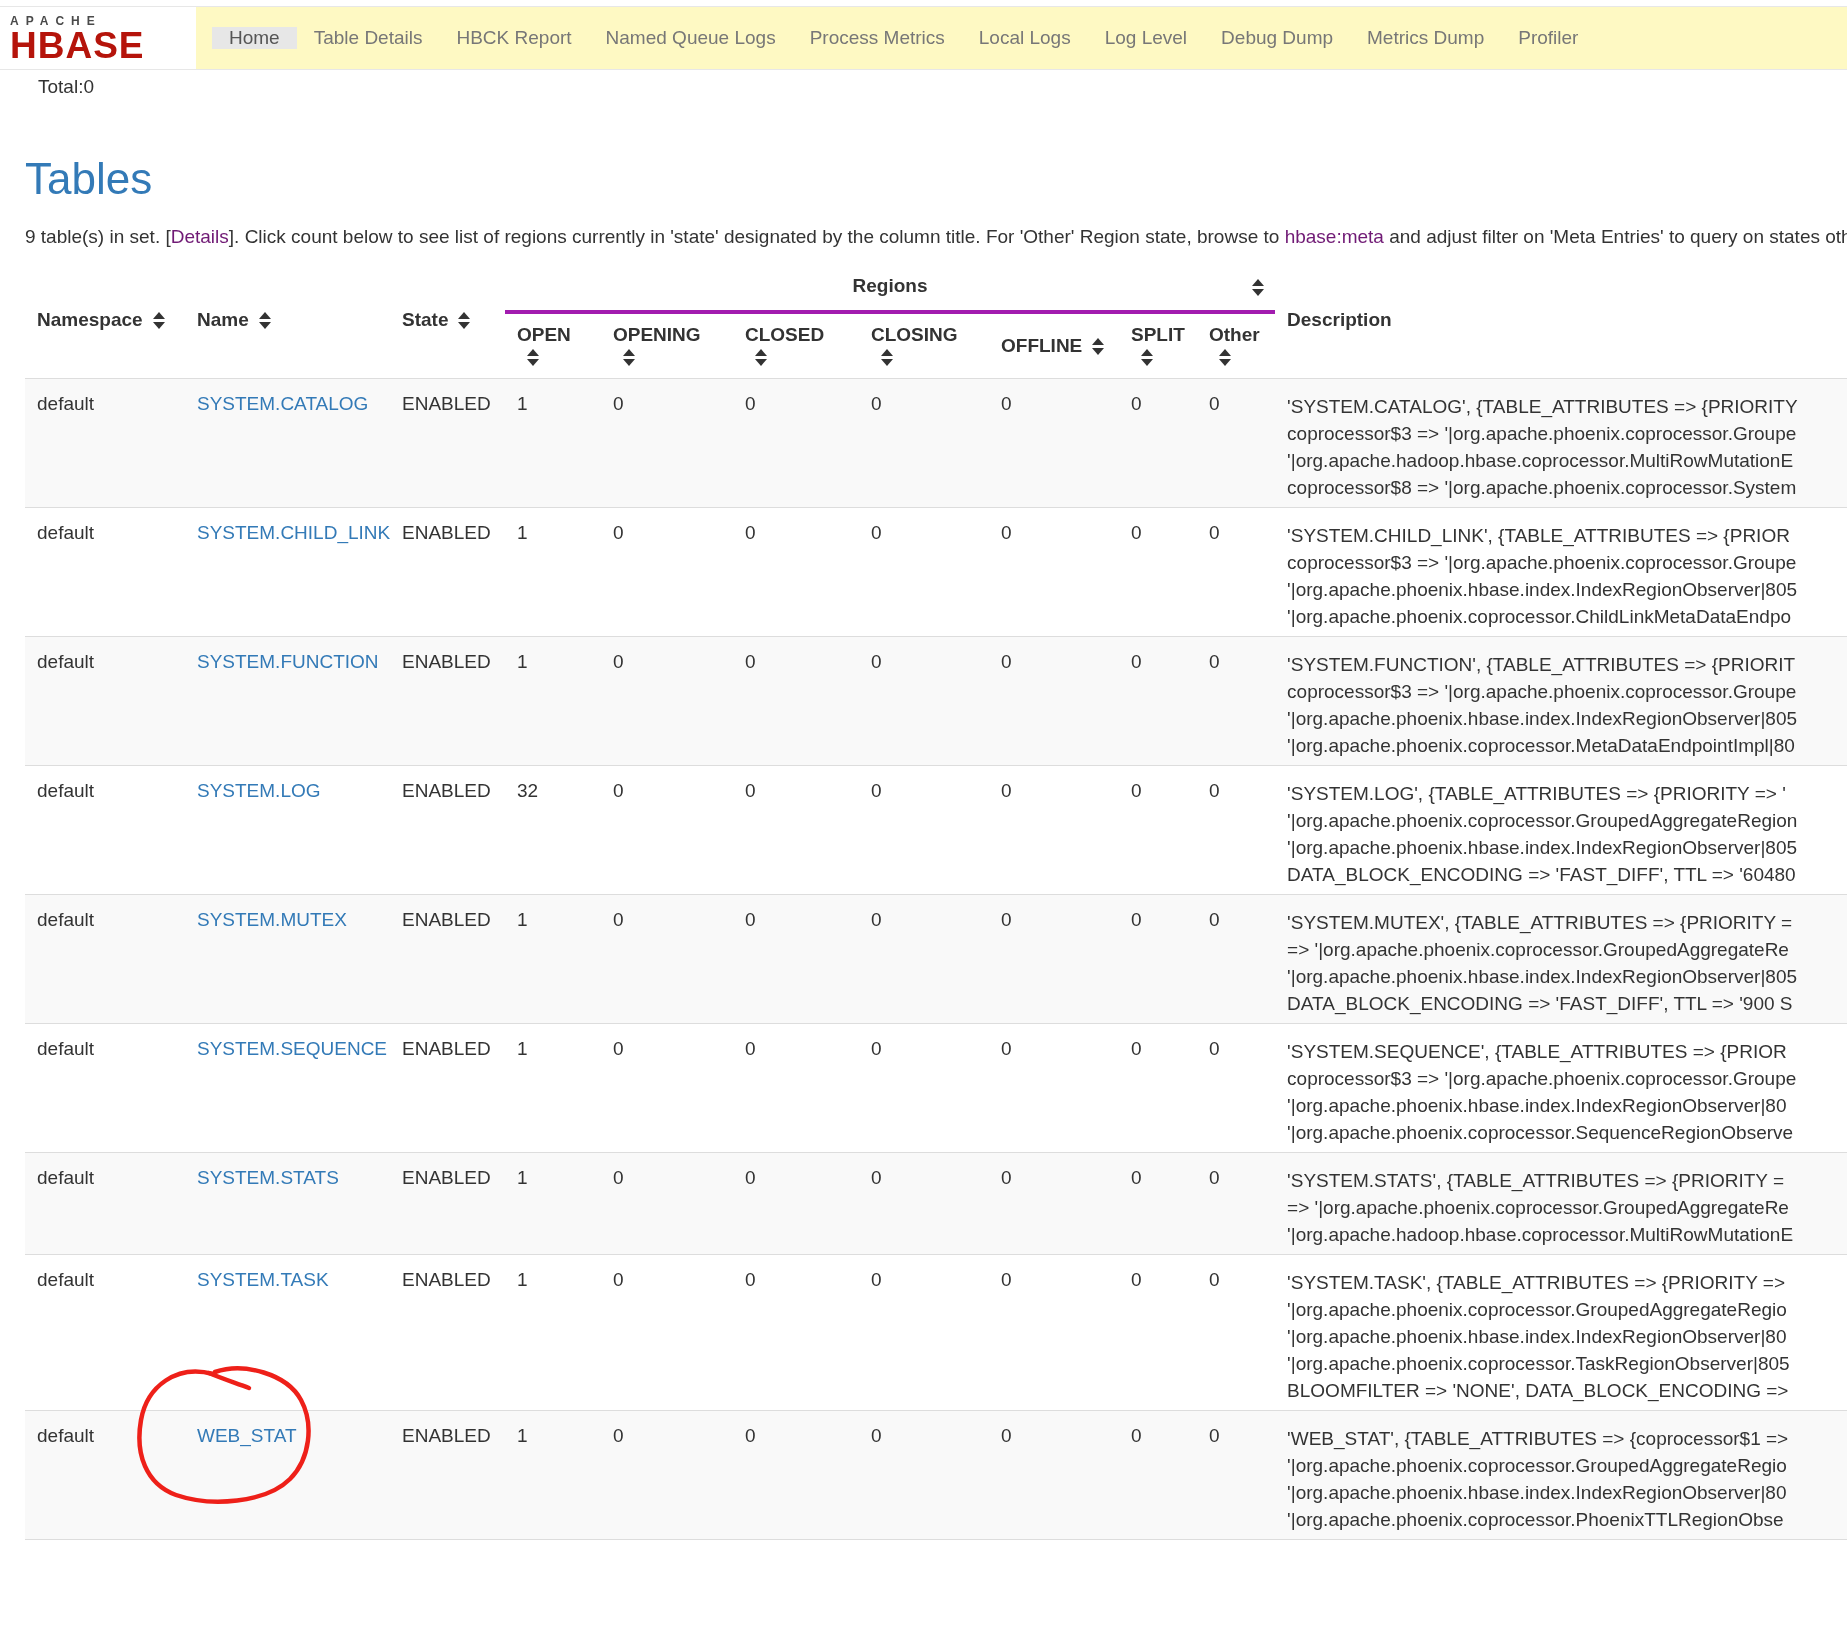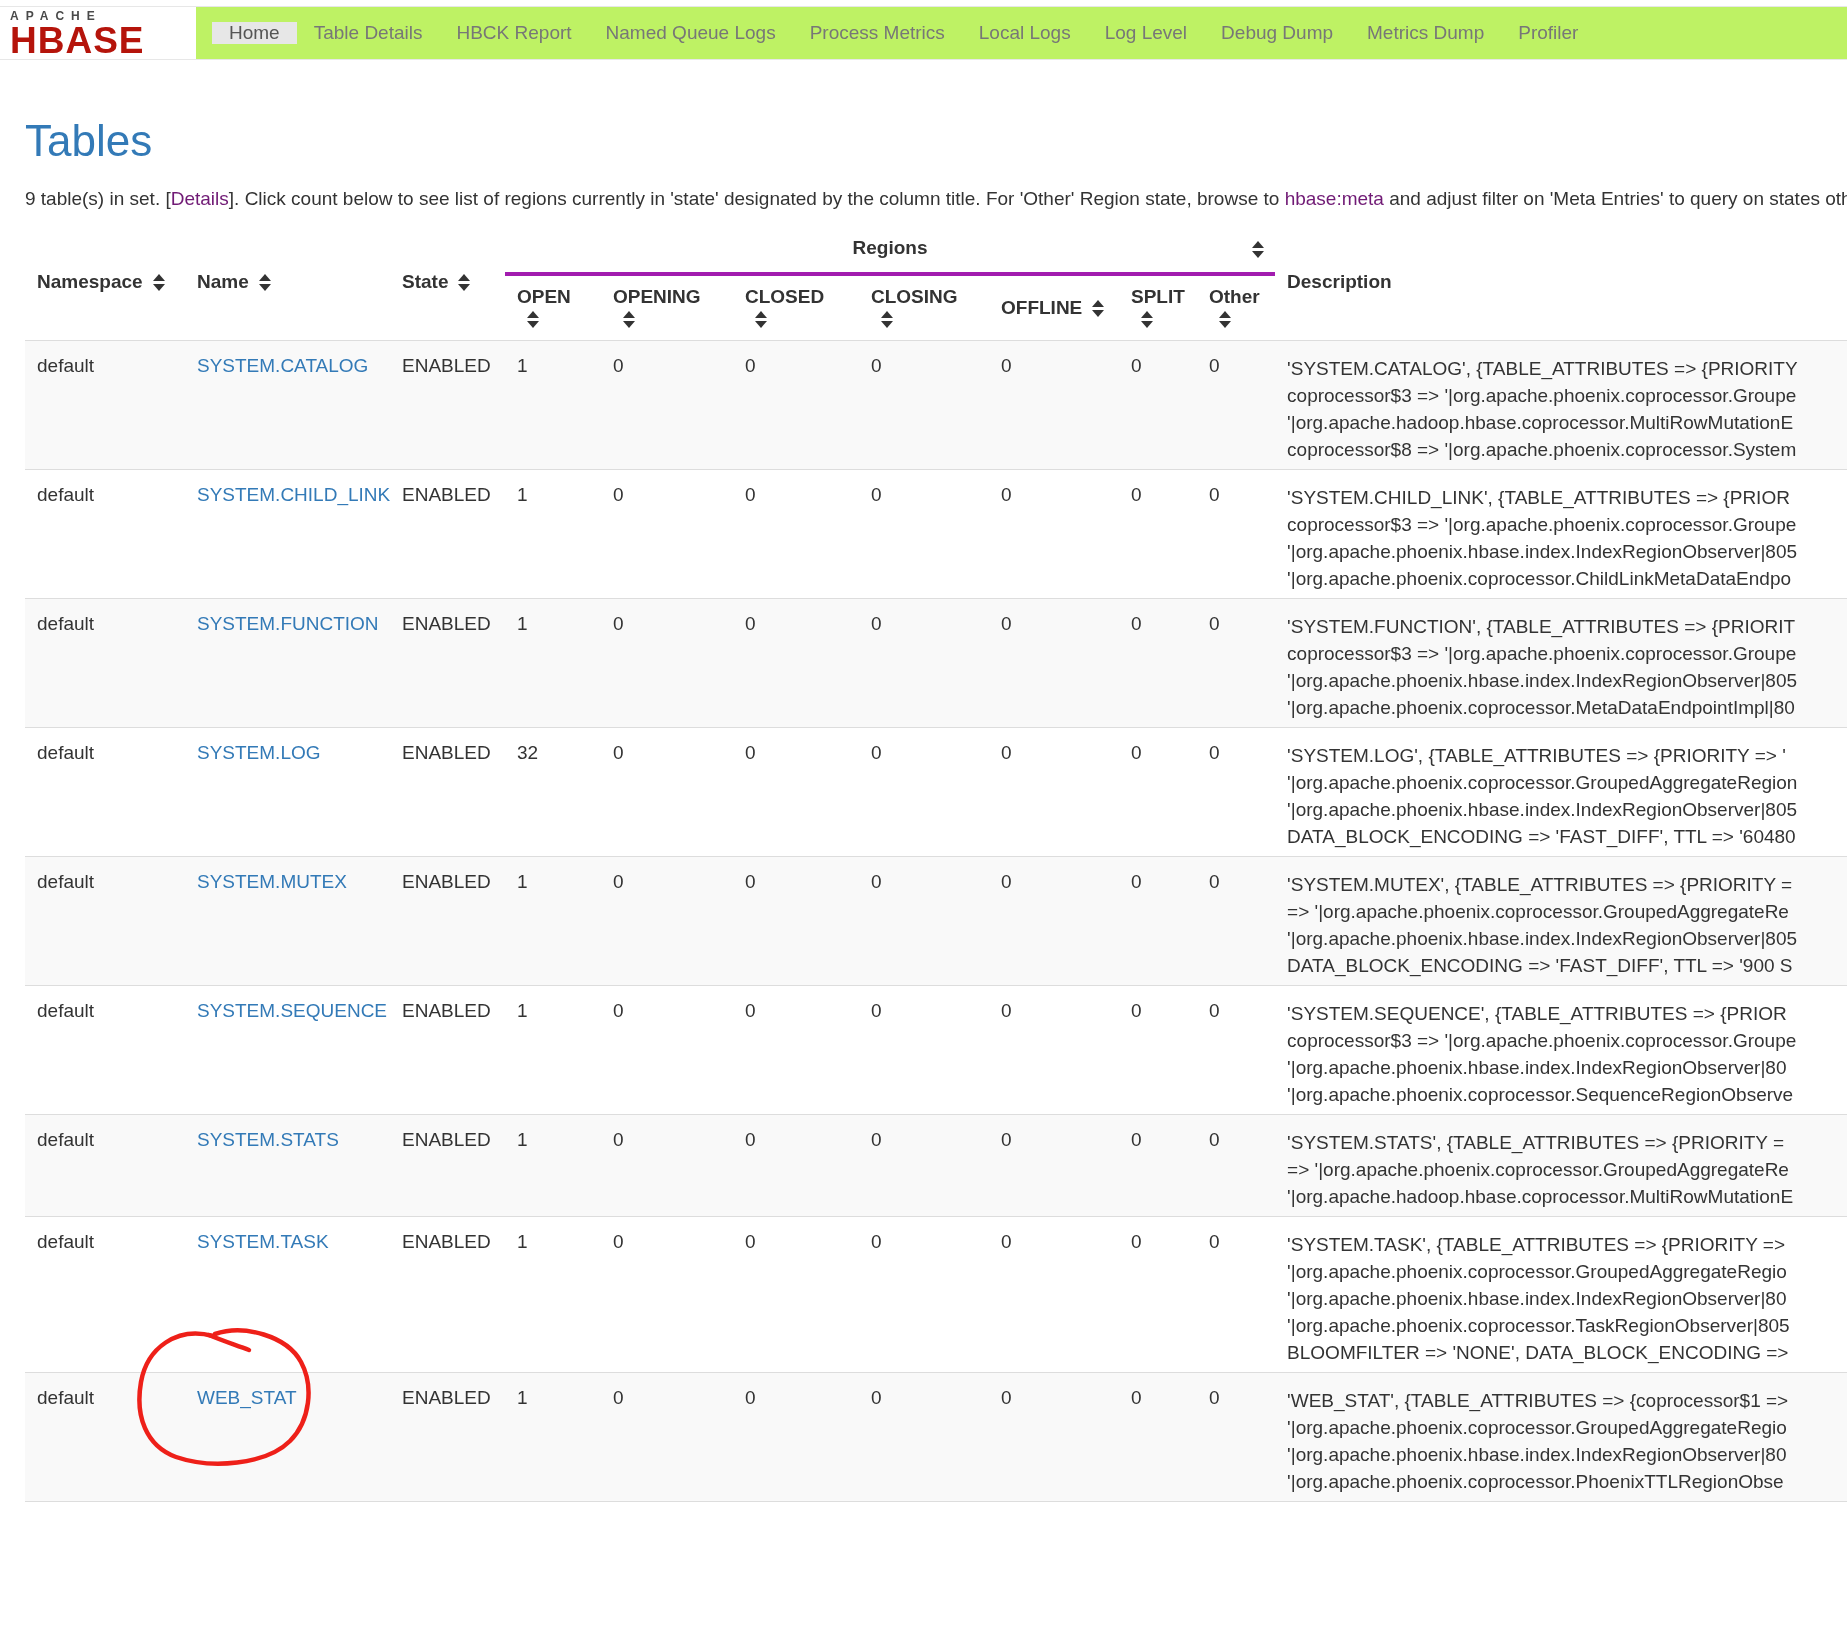--- a/index.html
+++ b/index.html
@@ -1,22 +1,22 @@
 <!DOCTYPE html>
 <html><head>
 <meta charset="utf-8">
 <style>
   * { margin:0; padding:0; box-sizing:border-box; }
   html,body { background:#fff; }
   body { font-family:"Liberation Sans","DejaVu Sans",sans-serif; color:#333; }
   .page { position:relative; width:1847px; height:1647px; overflow:hidden; background:#fff; }
 
   
-  .navbar { display:flex; align-items:stretch; height:54px; margin-top:6px;
-            background:#bef264; border:1px solid #e7e7e7; border-left:none; border-right:none; }
+  .navbar { display:flex; align-items:stretch; height:64px; margin-top:6px;
+            background:#fef9c3; border:1px solid #e7e7e7; border-left:none; border-right:none; }
   .brand { background:#fff; width:196px; padding:4px 12px 2px 10px; display:flex;
            flex-direction:column; justify-content:center; }
   .brand-top { font-size:12px; font-weight:bold; letter-spacing:7px; color:#4a4a4a; }
   .brand-bottom { font-size:37px; font-weight:800; letter-spacing:1px; color:#b5140b; line-height:0.95; }
   .nav-items { list-style:none; display:flex; align-items:center;margin-left:16px; }
   .nav-item { display:flex; }
   .nav-item a { display:flex; align-items:center; padding:0 17px; font-size:19px; color:#777;
                 text-decoration:none; }
   .nav-item.active a { background:#e7e7e7; color:#555; }
 
@@ -99,20 +99,21 @@
         </li>
         <li class="nav-item">
           <a href="#">Metrics Dump</a>
         </li>
         <li class="nav-item">
           <a href="#">Profiler</a>
         </li>
       </ul>
   </nav>
 
+  <div class="total-line">Total:0</div>
 
   <div class="content">
     <h1 class="page-title">Tables</h1>
 
 
     <p class="summary"><span>9 table(s) in set. [</span><a href="#">Details</a><span>]. Click count below to see list of regions currently in 'state' designated by the column title. For 'Other' Region state, browse to </span><a href="#">hbase:meta</a><span> and adjust filter on 'Meta Entries' to query on states other </span></p>
 
     <table class="tables-table">
       <colgroup>
         <col style="width:160px">

